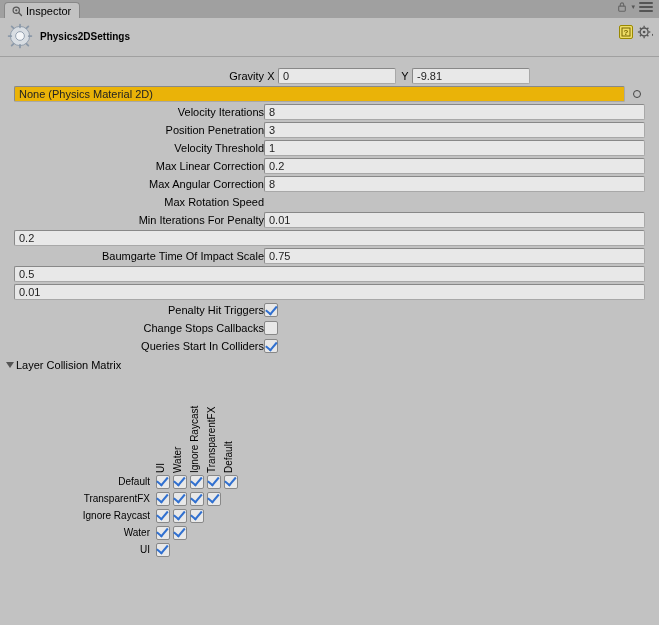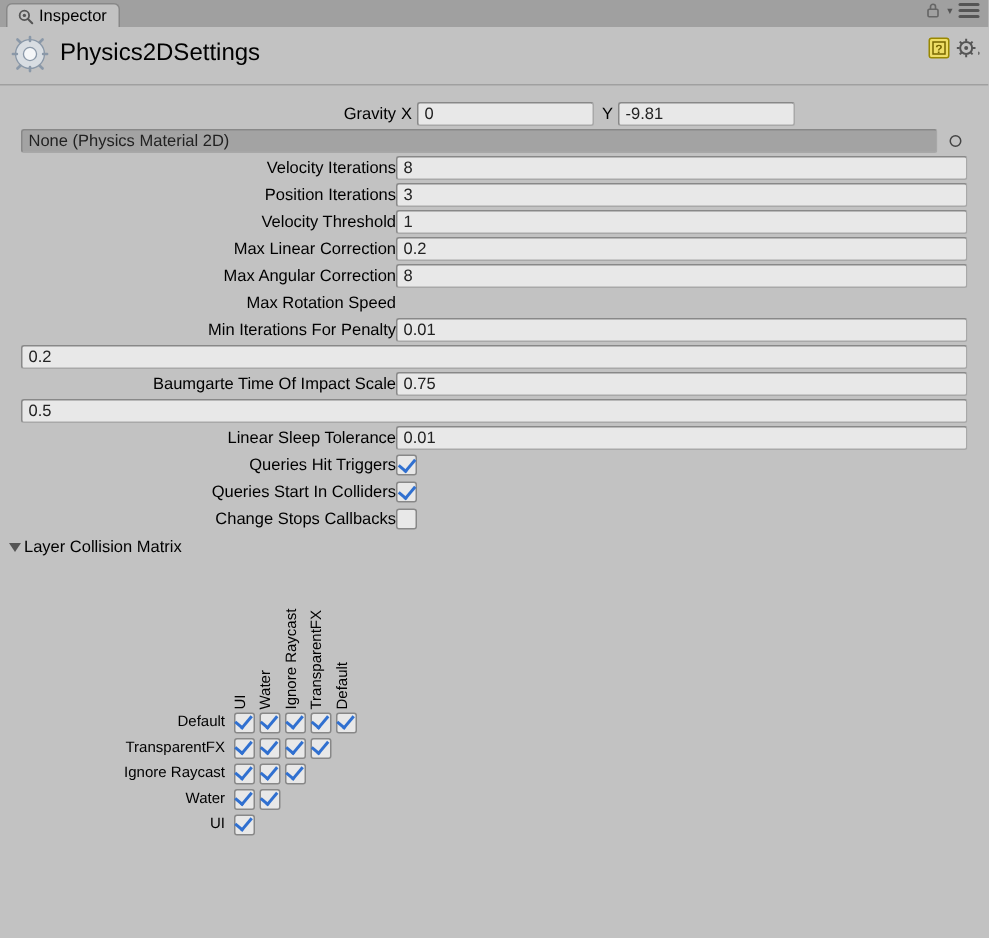--- a/index.html
+++ b/index.html
@@ -9,36 +9,36 @@
   .tab { background: #c2c2c2; border: 1px solid #888; border-bottom: none; border-radius: 4px 4px 0 0; padding: 2px 8px 1px 6px; display: flex; align-items: center; gap: 3px; font-size: 11px; }
   .tab-icon { width:12px; height:12px; }
 
   .header-right { position:absolute; top:1px; right:6px; display:flex; align-items:center; gap:4px; font-size:10px;}
   .lock-icon { width:10px; height:12px; }
   .menu-icon { width:14px; height:12px; display:flex; flex-direction:column; justify-content:space-between; padding:1px 0;}
   .menu-icon span{ height:2px; background:#555; width:100%; border-radius:1px;}
 
   .title-row { display:flex; align-items:center; padding: 4px 6px 6px 6px; border-bottom: 1px solid #a0a0a0; position:relative;}
   .title-icon { width:28px; height:28px; margin-right:6px; }
-  .title-text { font-size: 16px; font-weight: normal; }
+  .title-text { font-size: 10px; font-weight: bold; }
   .title-right { position:absolute; right:6px; top:6px; display:flex; align-items:center; gap:4px;}
   .help-icon{ width:14px; height:14px; background:#eedd66; border:1px solid #998800; border-radius:2px; display:flex; align-items:center; justify-content:center;}
   .gear-icon{ width:16px; height:16px;}
 
   .content { padding: 10px 6px 6px 14px; }
   .prop-row { display:flex; align-items:center; height:18px; margin-bottom:0px; }
   .prop-label { width: 250px; flex-shrink:0; font-size:11px;text-align:right; }
   .prop-value { flex:1; display:flex; align-items:center; padding-right:8px;}
   
   .text-input { flex:1; height:16px; background:#e8e8e8; border:1px solid #a8a8a8; border-top-color:#888; border-left-color:#888; border-radius:2px; padding:0 4px; font-size:11px; color:#222; outline:none; }
   
   .vec-label { width:14px; text-align:center; font-size:11px;}
   .vec-input { width:118px; height:16px; background:#e8e8e8; border:1px solid #a8a8a8; border-top-color:#888; border-left-color:#888; border-radius:2px; padding:0 4px; font-size:11px; color:#222; outline:none; margin-right:2px;}
   
-  .obj-field { flex:1; height:16px; background:#a3a3a3; border:1px solid #a8a8a8; border-top-color:#888; border-left-color:#888; border-radius:2px; padding:0 4px; font-size:11px; color:#222; display:flex; align-items:center;}
+  .obj-field { flex:1; height:16px; background:#eab308; border:1px solid #a8a8a8; border-top-color:#888; border-left-color:#888; border-radius:2px; padding:0 4px; font-size:11px; color:#222; display:flex; align-items:center;}
   .obj-picker { width:16px; height:16px; display:flex; align-items:center; justify-content:center; margin-left:4px; cursor:pointer;}
   .obj-picker-circle{ width:8px;height:8px;border:1.2px solid #444;border-radius:50%;}
   
   .checkbox { width:14px; height:14px; background:#e8e8e8; border:1px solid #888; border-radius:2px; display:flex; align-items:center; justify-content:center; cursor:pointer;}
   .checkbox.checked::after{ content:''; width:9px; height:5px; border-left:2px solid #3070d0; border-bottom:2px solid #3070d0; transform: rotate(-50deg) translate(1px,-1px);}
   
   .foldout { display:flex; align-items:center; margin-left:-8px; margin-top:4px; cursor:pointer;}
   .foldout-arrow{ width:0;height:0; border-left:4px solid transparent; border-right:4px solid transparent; border-top:6px solid #555; margin-right:2px;}
   
   .matrix-wrap{ margin-top:12px; padding-left:10px;}
@@ -139,21 +139,21 @@
     </div>
   </div>
 
   <div class="prop-row">
       <div class="prop-label">Velocity Iterations</div>
       <div class="prop-value">
         <input class="text-input" value="8" style="">
       </div>
     </div>
   <div class="prop-row">
-      <div class="prop-label">Position Iterations</div>
+      <div class="prop-label">Position Penetration</div>
       <div class="prop-value">
         <input class="text-input" value="3" style="">
       </div>
     </div>
   <div class="prop-row">
       <div class="prop-label">Velocity Threshold</div>
       <div class="prop-value">
         <input class="text-input" value="1" style="">
       </div>
     </div>
@@ -188,42 +188,41 @@
       <div class="prop-value">
         <input class="text-input" value="0.75" style="">
       </div>
     </div>
   <div class="prop-row">
       <div class="prop-value">
         <input class="text-input" value="0.5" style="">
       </div>
     </div>
   <div class="prop-row">
-      <div class="prop-label">Linear Sleep Tolerance</div>
       <div class="prop-value">
         <input class="text-input" value="0.01" style="">
       </div>
     </div>
 
   <div class="prop-row">
-      <div class="prop-label">Queries Hit Triggers</div>
+      <div class="prop-label">Penalty Hit Triggers</div>
       <div class="prop-value">
         <div class="checkbox checked"></div>
       </div>
     </div>
   <div class="prop-row">
+      <div class="prop-label">Change Stops Callbacks</div>
+      <div class="prop-value">
+        <div class="checkbox"></div>
+      </div>
+    </div>
+  <div class="prop-row">
       <div class="prop-label">Queries Start In Colliders</div>
       <div class="prop-value">
         <div class="checkbox checked"></div>
-      </div>
-    </div>
-  <div class="prop-row">
-      <div class="prop-label">Change Stops Callbacks</div>
-      <div class="prop-value">
-        <div class="checkbox"></div>
       </div>
     </div>
 
   <div class="foldout">
     <div class="foldout-arrow"></div>
     <span>Layer Collision Matrix</span>
   </div>
 
   <div class="matrix-wrap">
     <div class="matrix-headers" id="matrix-headers">

